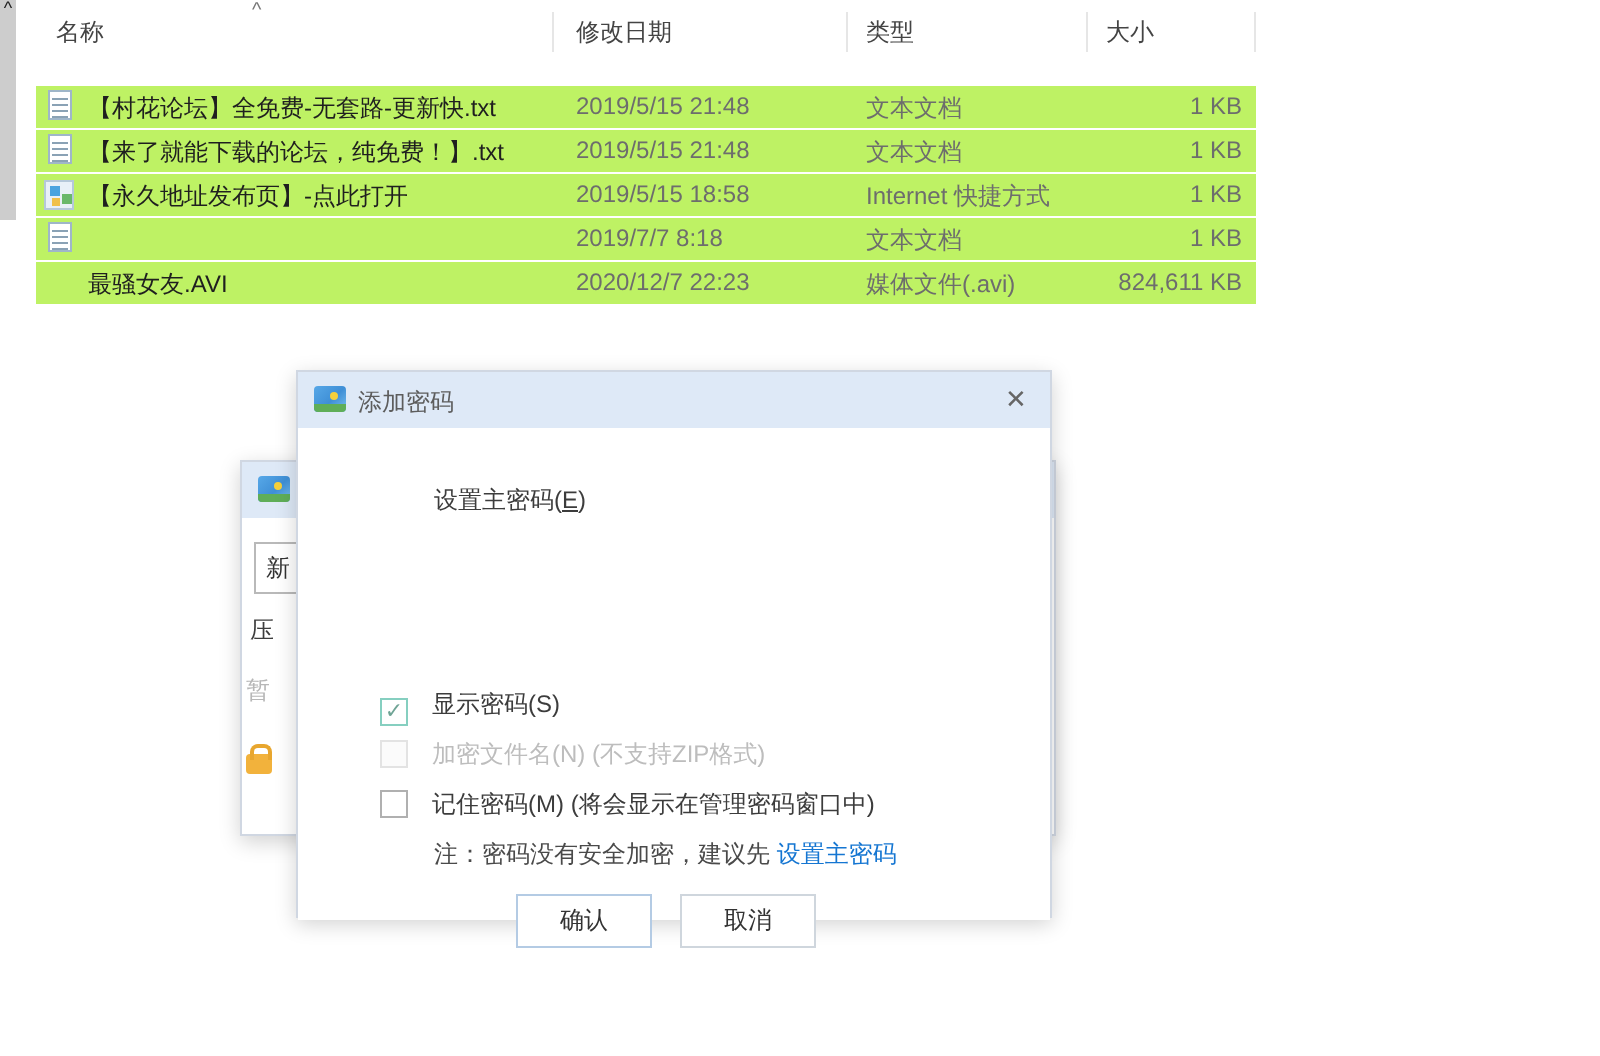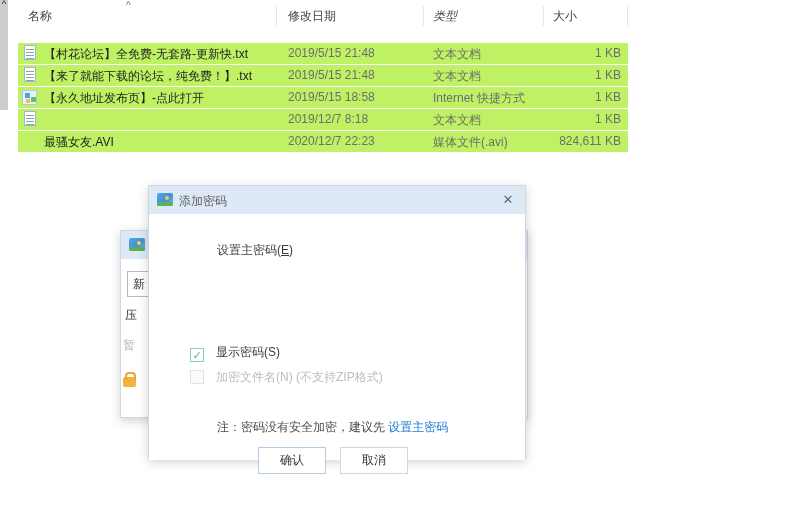--- a/index.html
+++ b/index.html
@@ -7,21 +7,21 @@
   body { background:#ffffff; font-family:"Liberation Sans","DejaVu Sans",sans-serif; font-size:12px; color:#333; position:relative; }
 
   
   .pane-scrollbar { position:absolute; left:0; top:0; width:8px; height:110px; background:#cdcdcd; }
   .pane-scrollbar .up-arrow { position:absolute; top:-1px; left:0; width:8px; height:10px; color:#222; font-size:9px; line-height:10px; text-align:center; }
 
   .list-header { position:absolute; left:18px; top:4px; height:22px; width:612px; color:#444; }
   .list-header .col { position:absolute; top:4px; white-space:nowrap; }
   .hdr-name   { left:10px; }
   .hdr-date   { left:270px; }
-  .hdr-type   { left:415px;font-style:italic; }
+  .hdr-type   { left:415px; }
   .hdr-size   { left:535px; }
   .hdr-sep { position:absolute; top:2px; width:1px; height:20px; background:#e6e6e6; }
   .sort-caret { position:absolute; left:108px; top:-4px; color:#777; font-size:10px; }
 
   .rows { position:absolute; left:18px; top:43px; width:610px; }
   .frow { position:relative; height:21px; margin-bottom:1px; background:#bef264; }
   .frow .ficon { position:absolute; left:4px; top:2px; width:16px; height:16px; }
   .frow .fname { position:absolute; left:26px; top:3px; color:#1f1f1f; white-space:nowrap; max-width:235px; overflow:hidden; }
   .frow .fdate { position:absolute; left:270px; top:3px; color:#6d6d6d; white-space:nowrap; }
   .frow .ftype { position:absolute; left:415px; top:3px; color:#6d6d6d; white-space:nowrap; }
@@ -137,21 +137,21 @@
     <span class="fsize">1 KB</span>
   </div>
 
   <div class="frow">
     <span class="ficon"><span class="ic"><span class="ic-page"></span><span class="ic-lines" style="position:absolute;left:2px;top:2px;width:12px">
             <i></i>
             <i></i>
             <i></i>
             <i></i>
           </span></span></span>
-    <span class="fdate">2019/12/7 8:18</span>
+    <span class="fdate">2019/7/7 8:18</span>
     <span class="ftype">文本文档</span>
     <span class="fsize">1 KB</span>
   </div>
 
   <div class="frow">
     <span class="ficon"><span class="ic"><span class="ic-media"></span><span class="ic-play"></span></span></span>
     <span class="fname">最骚女友.AVI</span>
     <span class="fdate">2020/12/7 22:23</span>
     <span class="ftype">媒体文件(.avi)</span>
     <span class="fsize">824,611 KB</span>
@@ -187,19 +187,22 @@
   </div>
   <div class="pw-body">
     <div class="field-label"><span>设置主密码(</span><u>E</u><span>)</span></div>
 
     <div class="cb-row checked" style="top:130px">
       <span class="cb-box">✓</span><span class="cb-label">显示密码(S)</span>
     </div>
     <div class="cb-row disabled" style="top:155px">
       <span class="cb-box"></span><span class="cb-label">加密文件名(N) (不支持ZIP格式)</span>
     </div>
+    <div class="cb-row" style="top:180px">
+      <span class="cb-box"></span><span class="cb-label">记住密码(M) (将会显示在管理密码窗口中)</span>
+    </div>
 
     <div class="note-row"><span>注：密码没有安全加密，建议先 </span><span class="note-link">设置主密码</span></div>
 
     <div class="btn" id="btn-confirm">确认</div>
     <div class="btn" id="btn-cancel">取消</div>
   </div>
 </div>
 
 </body></html>

